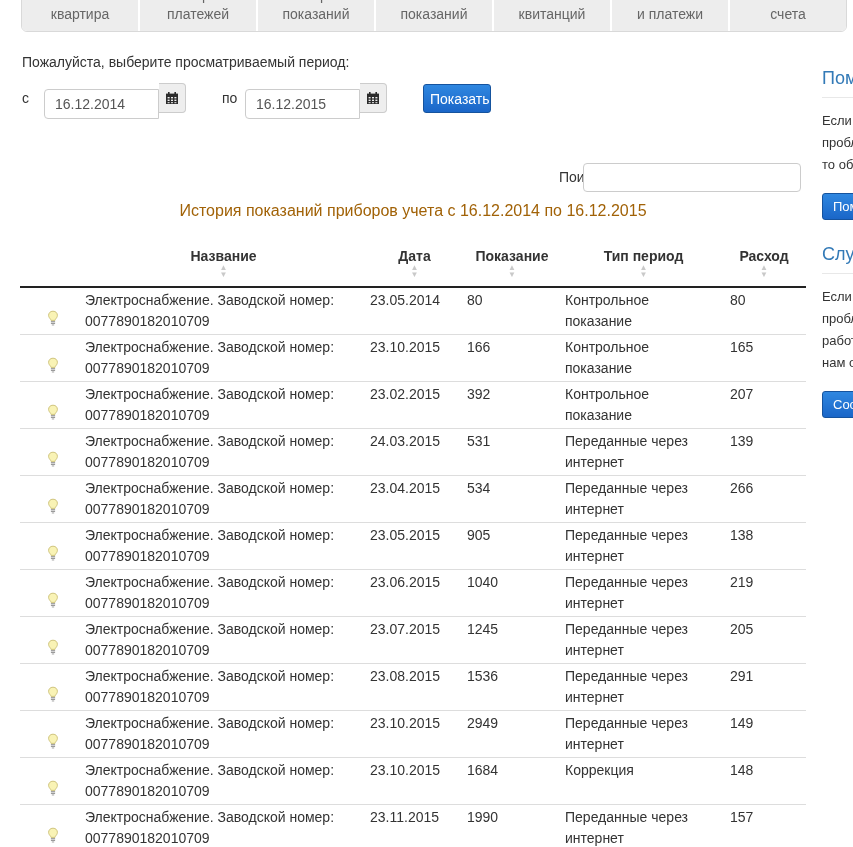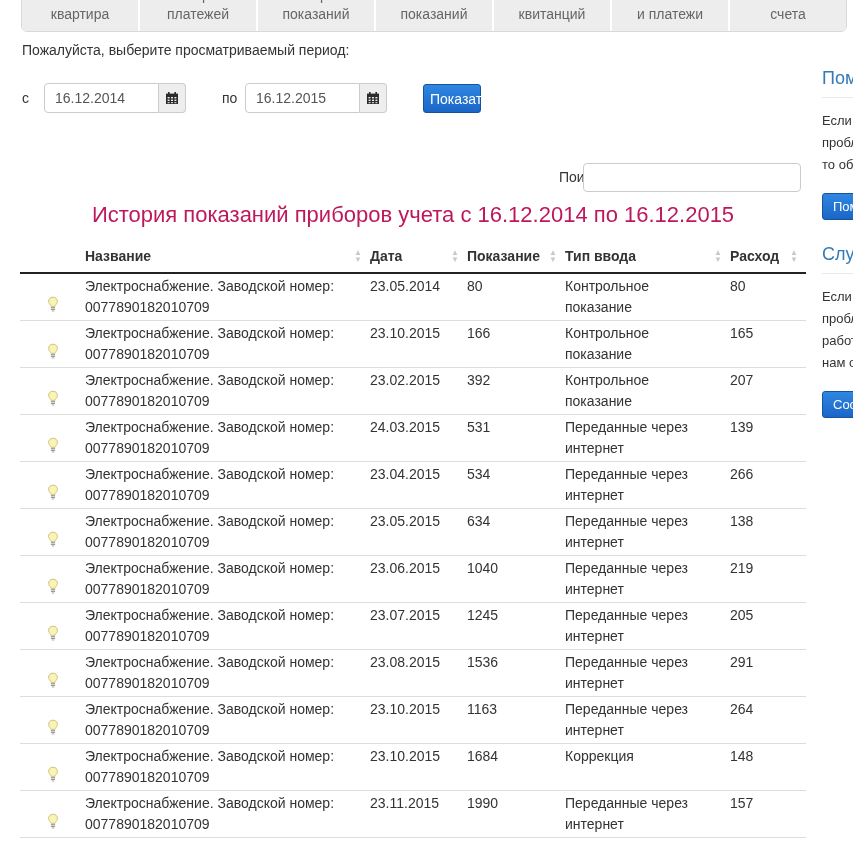--- a/index.html
+++ b/index.html
@@ -16,65 +16,65 @@
     background:#fff; border:1px solid #d9d9d9; border-radius:6px; overflow:hidden;
   }
   .tab {
     flex:1 1 0; background:#ededed; color:#666; text-align:center;
     padding-top:6px; line-height:19px; font-size:14px; white-space:pre-line;
     border-right:2px solid #fff; cursor:pointer;
   }
   .tab:last-child { border-right:none; }
 
   
-  .period-label { position:absolute; left:22px; top:42px; }
+  .period-label { position:absolute; left:22px; top:54px; }
   .inline-label { position:absolute; top:90px; }
   #label-from { left:22px; }
   #label-to   { left:222px; }
   .date-input {
-    position:absolute; top:83px; height:30px; width:115px; box-sizing:border-box;
+    position:absolute; top:89px; height:30px; width:115px; box-sizing:border-box;
     border:1px solid #ccc; border-radius:4px 0 0 4px; padding:0 10px;
     color:#555; font-size:14px; font-family:inherit; background:#fff;
   }
   #date-from { left:44px; }
   #date-to   { left:245px; }
   .date-addon {
     position:absolute; top:83px; width:27px; height:30px; box-sizing:border-box;
     background:#eee; border:1px solid #ccc; border-left:none; border-radius:0 4px 4px 0;
     display:flex; align-items:center; justify-content:center; cursor:pointer;
   }
   #addon-from { left:159px; }
   #addon-to   { left:360px; }
   .btn-blue {
     background:linear-gradient(#2f87e0,#1a66c8); border:1px solid #15539e;
     border-radius:3px; color:#fff; font-family:inherit; cursor:pointer;
   }
-  .show-btn { position:absolute; left:423px; top:84px; width:58px; height:29px; font-size:14px; }
+  .show-btn { position:absolute; left:423px; top:84px; width:68px; height:29px; font-size:14px; }
 
   
   .search-label { position:absolute; left:559px; top:169px; }
   .search-input {
     position:absolute; left:583px; top:163px; width:218px; height:29px; box-sizing:border-box;
     border:1px solid #ccc; border-radius:4px; padding:0 8px; font-family:inherit; font-size:14px;
   }
 
   
   .table-title {
     position:absolute; left:20px; top:202px; width:786px;
-    text-align:center; font-size:22px; color:#be185d;
+    text-align:center; font-size:16px; color:#a16207;
   }
   table.readings {
     position:absolute; left:20px; top:240px; width:786px;
     border-collapse:collapse; table-layout:fixed; font-size:14px; color:#333;
   }
   th {
     text-align:left; font-weight:bold; padding:8px 0;
     border-bottom:2px solid #222; cursor:pointer; vertical-align:middle;
   }
-  th .hdr { display:flex; justify-content:space-between; align-items:center; padding-right:8px; }
+  th .hdr { display:flex; justify-content:space-between; align-items:center; padding-right:8px;flex-direction:column; }
   .sort-icon { display:inline-flex; flex-direction:column; color:#c9c9c9; font-size:8px; line-height:7px; }
   td {
     padding:2px 8px 2px 0; border-bottom:1px solid #ddd;
     vertical-align:top; line-height:21px; white-space:pre-line;
   }
   td.icon-cell { text-align:center; vertical-align:middle; padding:0; }
 
   
   .sidebar { position:absolute; left:822px; top:68px; width:190px; }
   .sidebar h3 {
@@ -187,21 +187,21 @@
         <span class="hdr">
             <span>Показание</span>
         <span class="sort-icon">
               <span>▲</span>
               <span>▼</span>
             </span>
           </span>
       </th>
       <th>
         <span class="hdr">
-            <span>Тип ввода</span>
+            <span>Тип период</span>
         <span class="sort-icon">
               <span>▲</span>
               <span>▼</span>
             </span>
           </span>
       </th>
       <th>
         <span class="hdr">
             <span>Расход</span>
         <span class="sort-icon">
@@ -303,21 +303,21 @@
   <svg width="16" height="17" viewBox="0 0 16 17">
     <path d="M8 1.2 C5.1 1.2 3.6 3.2 3.6 5.3 c0 1.6 .9 2.6 1.6 3.5 .4 .5 .7 1 .8 1.6 h4 c.1-.6 .4-1.1 .8-1.6 .7-.9 1.6-1.9 1.6-3.5 C12.4 3.2 10.9 1.2 8 1.2 z" fill="#f9f3b5" stroke="#c9bd72" stroke-width="0.9"></path>
     <rect x="5.9" y="11.1" width="4.2" height="1.2" fill="#9a9a9a"></rect>
     <rect x="5.9" y="12.8" width="4.2" height="1.2" fill="#9a9a9a"></rect>
     <rect x="6.8" y="14.4" width="2.4" height="1.1" fill="#ababab"></rect>
   </svg>
 </td>
         <td>Электроснабжение. Заводской номер:
 0077890182010709</td>
         <td>23.05.2015</td>
-        <td>634</td>
+        <td>905</td>
         <td>Переданные через
 интернет</td>
         <td>138</td>
       </tr>
       <tr>
         <td class="icon-cell">
   <svg width="16" height="17" viewBox="0 0 16 17">
     <path d="M8 1.2 C5.1 1.2 3.6 3.2 3.6 5.3 c0 1.6 .9 2.6 1.6 3.5 .4 .5 .7 1 .8 1.6 h4 c.1-.6 .4-1.1 .8-1.6 .7-.9 1.6-1.9 1.6-3.5 C12.4 3.2 10.9 1.2 8 1.2 z" fill="#f9f3b5" stroke="#c9bd72" stroke-width="0.9"></path>
     <rect x="5.9" y="11.1" width="4.2" height="1.2" fill="#9a9a9a"></rect>
     <rect x="5.9" y="12.8" width="4.2" height="1.2" fill="#9a9a9a"></rect>
@@ -371,24 +371,24 @@
   <svg width="16" height="17" viewBox="0 0 16 17">
     <path d="M8 1.2 C5.1 1.2 3.6 3.2 3.6 5.3 c0 1.6 .9 2.6 1.6 3.5 .4 .5 .7 1 .8 1.6 h4 c.1-.6 .4-1.1 .8-1.6 .7-.9 1.6-1.9 1.6-3.5 C12.4 3.2 10.9 1.2 8 1.2 z" fill="#f9f3b5" stroke="#c9bd72" stroke-width="0.9"></path>
     <rect x="5.9" y="11.1" width="4.2" height="1.2" fill="#9a9a9a"></rect>
     <rect x="5.9" y="12.8" width="4.2" height="1.2" fill="#9a9a9a"></rect>
     <rect x="6.8" y="14.4" width="2.4" height="1.1" fill="#ababab"></rect>
   </svg>
 </td>
         <td>Электроснабжение. Заводской номер:
 0077890182010709</td>
         <td>23.10.2015</td>
-        <td>1163</td>
-        <td>Переданные через
-интернет</td>
-        <td>264</td>
+        <td>2949</td>
+        <td>Переданные через
+интернет</td>
+        <td>149</td>
       </tr>
       <tr>
         <td class="icon-cell">
   <svg width="16" height="17" viewBox="0 0 16 17">
     <path d="M8 1.2 C5.1 1.2 3.6 3.2 3.6 5.3 c0 1.6 .9 2.6 1.6 3.5 .4 .5 .7 1 .8 1.6 h4 c.1-.6 .4-1.1 .8-1.6 .7-.9 1.6-1.9 1.6-3.5 C12.4 3.2 10.9 1.2 8 1.2 z" fill="#f9f3b5" stroke="#c9bd72" stroke-width="0.9"></path>
     <rect x="5.9" y="11.1" width="4.2" height="1.2" fill="#9a9a9a"></rect>
     <rect x="5.9" y="12.8" width="4.2" height="1.2" fill="#9a9a9a"></rect>
     <rect x="6.8" y="14.4" width="2.4" height="1.1" fill="#ababab"></rect>
   </svg>
 </td>

